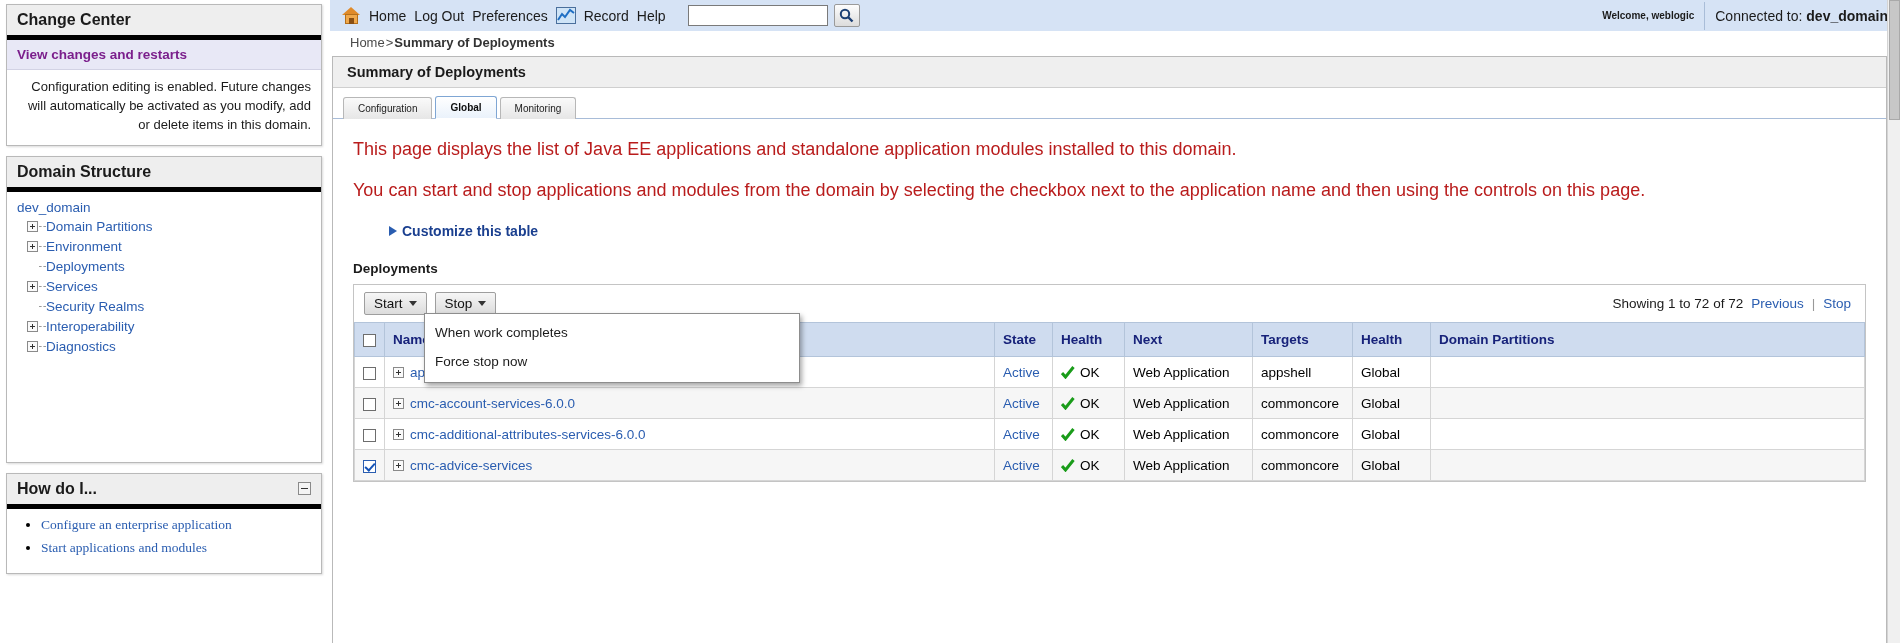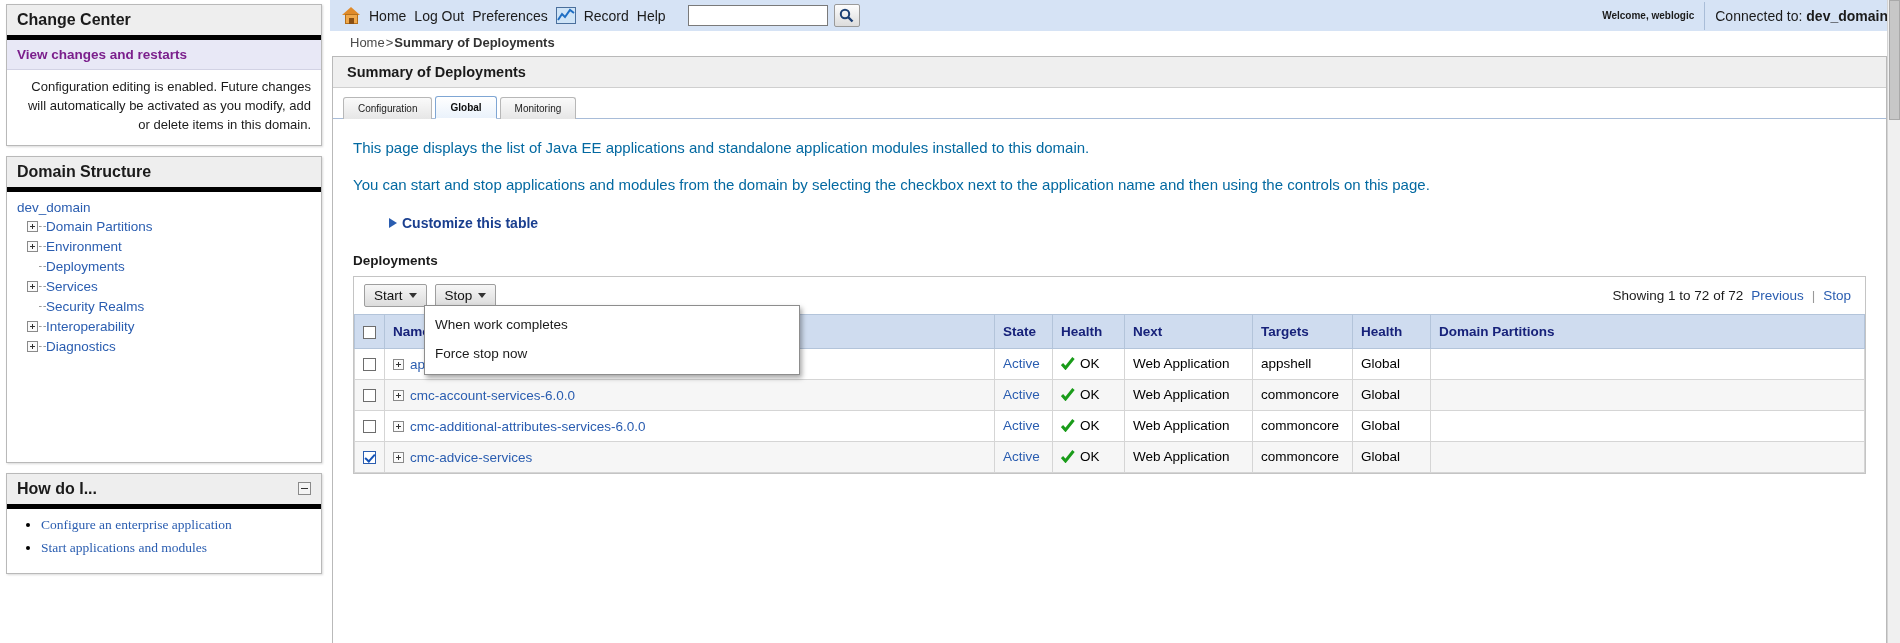--- a/index.html
+++ b/index.html
@@ -273,21 +273,21 @@
     background: linear-gradient(to bottom, #ffffff, #eaf2fb);
     border: 1px solid #7fa6d4;
     border-bottom: 1px solid #ffffff;
     font-weight: bold;
     color: #0d0d0d;
     z-index: 2;
   }
 
   #content-area { padding: 18px 20px 0 20px; }
   .para {
-    font-size: 15px; color: #0369a1;
+    font-size: 18px; color: #b91c1c;
     margin: 0 0 16px 0;
     line-height: 1.4;
   }
 
   #customize-row {
     display: flex; align-items: center;
     gap: 5px;
     margin: 20px 0 22px 0;
     padding-left: 36px;
   }

